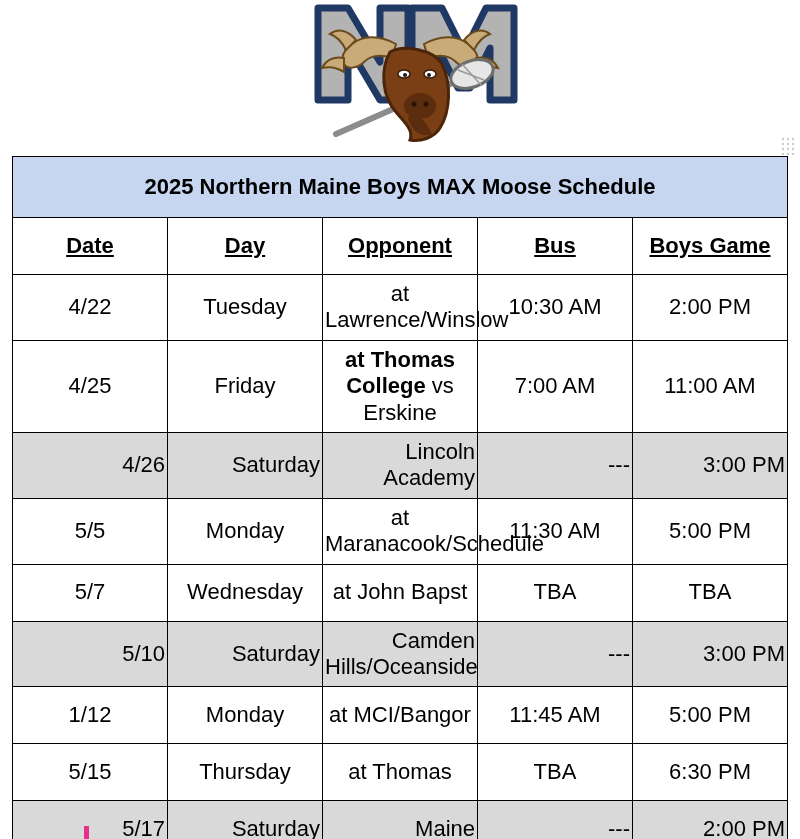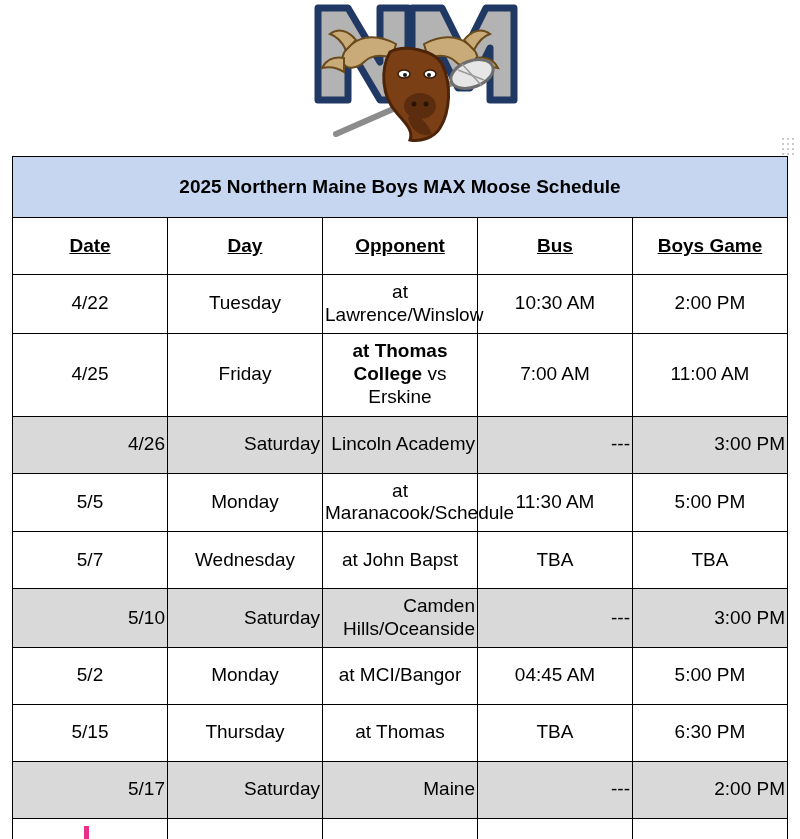--- a/index.html
+++ b/index.html
@@ -56,21 +56,21 @@
   table.sched {
     border-collapse: collapse;
     width: 776px;
     table-layout: fixed;
   }
 
   table.sched td, table.sched th {
     border: 1px solid #000000;
     text-align: center;
     vertical-align: middle;
-    font-size: 19px;
+    font-size: 22px;
     color: #000000;
     padding: 6px 2px;
     line-height: 1.2;
   }
 
   .title-row td {
     background: #c6d6f0;
     font-size: 26px;
     font-weight: bold;
     height: 48px;
@@ -226,24 +226,24 @@
             <td class="c-game">TBA</td>
           </tr>
           <tr class="body-row shaded">
             <td class="c-date">5/10</td>
             <td class="c-day">Saturday</td>
             <td class="c-opp">Camden Hills/Oceanside</td>
             <td class="c-bus">---</td>
             <td class="c-game">3:00 PM</td>
           </tr>
           <tr class="body-row">
-            <td class="c-date">5/2</td>
+            <td class="c-date">1/12</td>
             <td class="c-day">Monday</td>
             <td class="c-opp">at MCI/Bangor</td>
-            <td class="c-bus">04:45 AM</td>
+            <td class="c-bus">11:45 AM</td>
             <td class="c-game">5:00 PM</td>
           </tr>
           <tr class="body-row">
             <td class="c-date">5/15</td>
             <td class="c-day">Thursday</td>
             <td class="c-opp">at Thomas</td>
             <td class="c-bus">TBA</td>
             <td class="c-game">6:30 PM</td>
           </tr>
           <tr class="body-row shaded">

